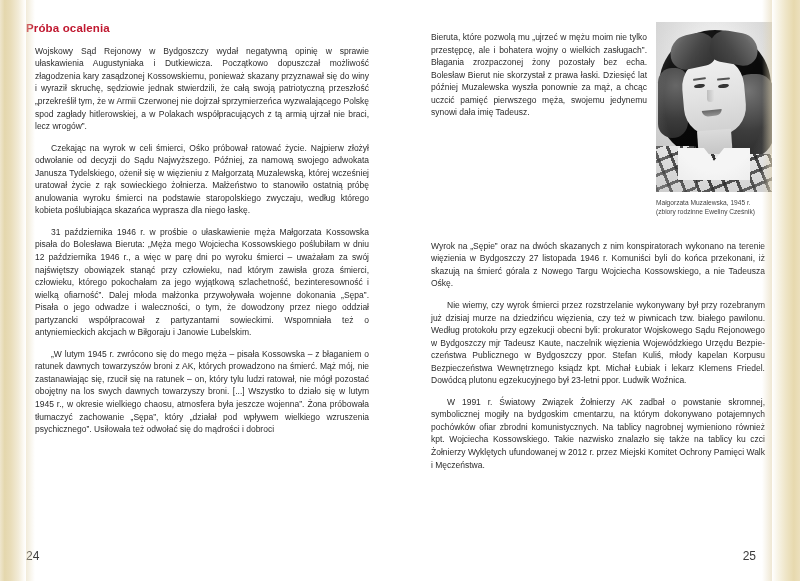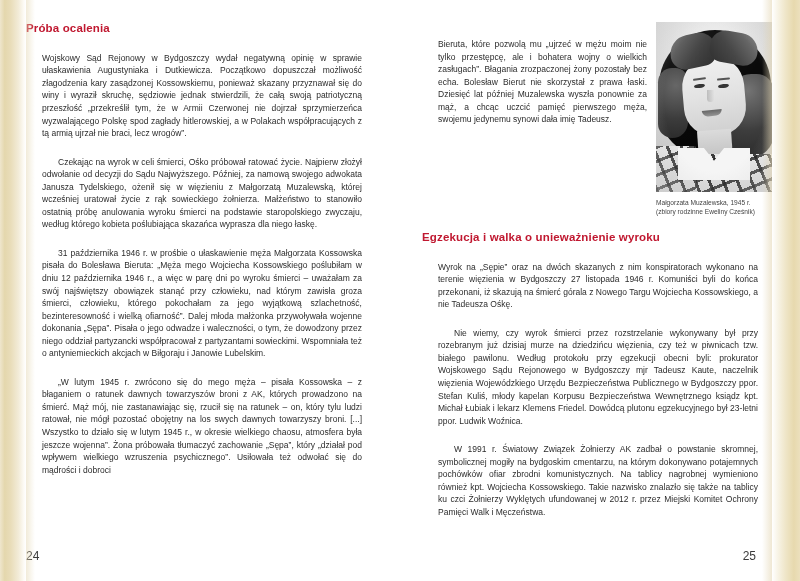--- a/index.html
+++ b/index.html
@@ -90,21 +90,21 @@
     margin: 0 0 9px 0;
     font-family: "Liberation Sans", sans-serif;
     font-size: 11.5px;
     font-weight: bold;
     color: #c01830;
     letter-spacing: 0.15px;
     line-height: 1.2;
   }
 
   p.body-text {
-    margin: 16px;
+    margin: 9px;
     font-family: "Liberation Sans", sans-serif;
     font-size: 8.5px;
     line-height: 12.55px;
     color: #2c2c2c;
     text-align: justify;
     text-justify: inter-word;
     hyphens: manual;
   }
   p.body-text.indent { text-indent: 16px; }
   p.body-text + p.body-text { margin-top: 6px; }
@@ -302,21 +302,20 @@
         </div>
         <div class="photo-caption">
           <div>Małgorzata Muzalewska, 1945 r.</div>
           <div>(zbiory rodzinne Eweliny Cześnik)</div>
         </div>
       </div>
 
       <p class="body-text">Bieruta, które pozwolą mu „ujrzeć w mężu moim nie tylko przestępcę, ale i bohatera wojny o wielkich zasługach”. Błagania zroz­paczonej żony pozostały bez echa. Bolesław Bierut nie skorzystał z prawa łaski. Dziesięć lat później Muzalewska wyszła ponownie za mąż, a chcąc uczcić pamięć pierwszego męża, swojemu jedynemu synowi dała imię Tadeusz.</p>
 
       <div class="right-heading-block">
-        <h2 class="section-heading">Egzekucja i walka o unieważnienie wyroku</h2>
         <p class="body-text">Wyrok na „Sępie” oraz na dwóch skazanych z nim konspiratorach wyko­nano na terenie więzienia w Bydgoszczy 27 listopada 1946 r. Komuniści byli do końca przekonani, iż skazują na śmierć górala z Nowego Targu Wojciecha Kossowskiego, a nie Tadeusza Ośkę.</p>
         <p class="body-text indent">Nie wiemy, czy wyrok śmierci przez rozstrzelanie wykonywany był przy rozebranym już dzisiaj murze na dziedzińcu więzienia, czy też w piwnicach tzw. białego pawilonu. Według protokołu przy egzekucji obecni byli: prokurator Wojskowego Sądu Rejonowego w Bydgoszczy mjr Tadeusz Kaute, naczelnik więzienia Wojewódzkiego Urzędu Bezpie­czeństwa Publicznego w Bydgoszczy ppor. Stefan Kuliś, młody kape­lan Korpusu Bezpieczeństwa Wewnętrznego ksiądz kpt. Michał Łubiak i lekarz Klemens Friedel. Dowódcą plutonu egzekucyjnego był 23-letni ppor. Ludwik Woźnica.</p>
         <p class="body-text indent">W 1991 r. Światowy Związek Żołnierzy AK zadbał o powstanie skrom­nej, symbolicznej mogiły na bydgoskim cmentarzu, na którym dokonywa­no potajemnych pochówków ofiar zbrodni komunistycznych. Na tablicy nagrobnej wymieniono również kpt. Wojciecha Kossowskiego. Takie nazwi­sko znalazło się także na tablicy ku czci Żołnierzy Wyklętych ufundowanej w 2012 r. przez Miejski Komitet Ochrony Pamięci Walk i Męczeństwa.</p>
       </div>
 
     </div>
     <div class="page-number right">25</div>
   </div>
 
   <div class="edge-left-shadow"></div>

